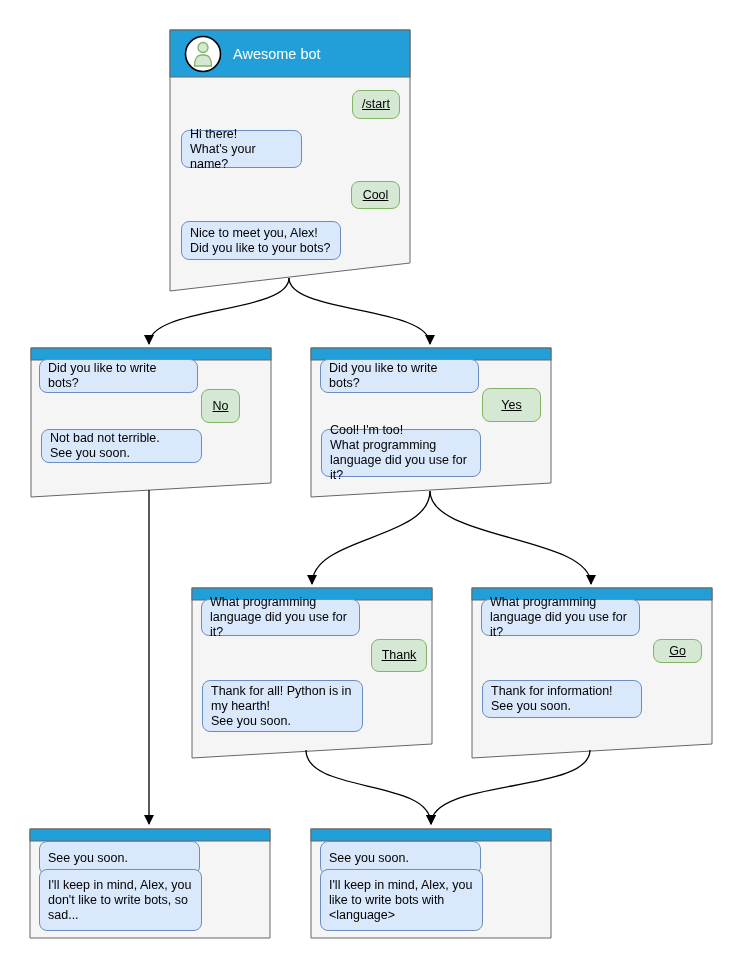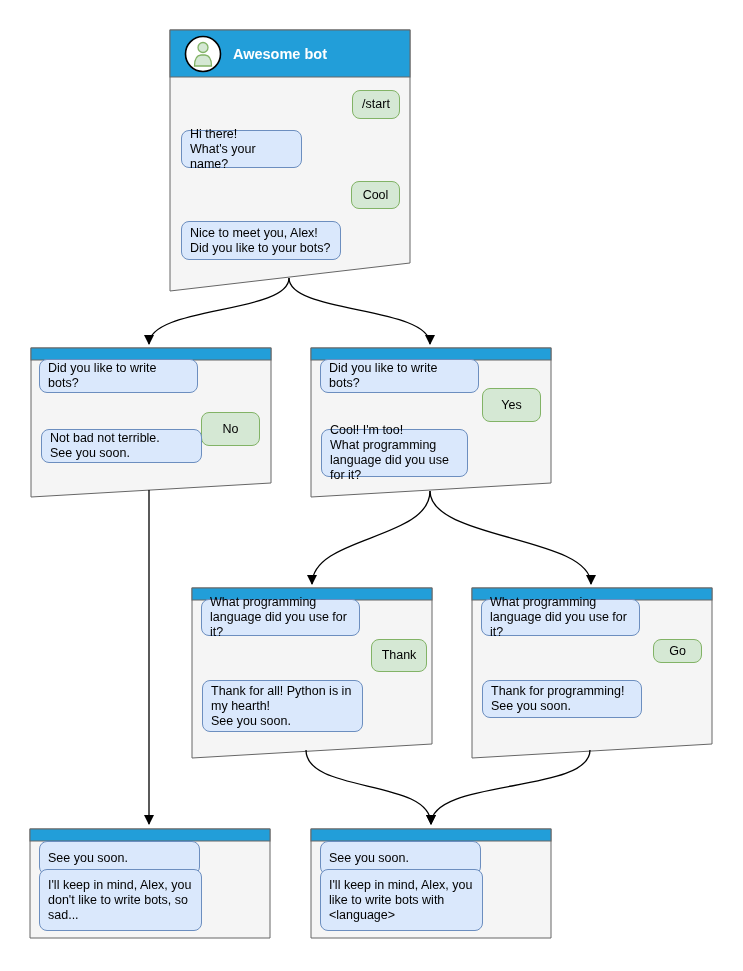--- a/index.html
+++ b/index.html
@@ -17,24 +17,24 @@
   .bubble{
     position:absolute;z-index:2;
     box-sizing:border-box;
     display:flex;align-items:center;
     padding:16px 8px;
     border-radius:8px;
     font-size:12.5px;line-height:15px;color:#000;
     white-space:pre-line;
   }
   .bubble.bot{background:var(--bot-bubble-bg);border:1px solid var(--bot-bubble-border);}
-  .bubble.user{background:var(--user-bubble-bg);border:1px solid var(--user-bubble-border);justify-content:center;padding:4px 6px;}
+  .bubble.user{background:var(--user-bubble-bg);border:1px solid var(--user-bubble-border);justify-content:center;padding:4px 6px;text-decoration:underline;}
   .win-title{
     position:absolute;z-index:2;
-    color:#ffffff;font-weight:bold;font-size:14.5px;
+    color:#ffffff;font-weight:normal;font-size:14.5px;
     display:flex;align-items:center;
   }
 </style>
 </head>
 <body>
 
 <div id="canvas">
 
   <svg id="diagram-svg" width="743" height="971" viewBox="0 0 743 971">
     <defs>
@@ -76,41 +76,41 @@
 
   <div class="win-title" style="left:233px;top:30px;height:47px">Awesome bot</div>
   <div class="bubble user" style="left:352px;top:90px;width:48px;height:29px">/start</div>
   <div class="bubble bot" style="left:181px;top:130px;width:121px;height:38px">Hi there!
 What's your name?</div>
   <div class="bubble user" style="left:351px;top:181px;width:49px;height:28px">Cool</div>
   <div class="bubble bot" style="left:181px;top:221px;width:160px;height:39px">Nice to meet you, Alex!
 Did you like to your bots?</div>
 
   <div class="bubble bot" style="left:39px;top:359px;width:159px;height:22px">Did you like to write bots?</div>
-  <div class="bubble user" style="left:201px;top:412px;width:59px;height:34px">No</div>
+  <div class="bubble user" style="left:201px;top:389px;width:39px;height:34px">No</div>
   <div class="bubble bot" style="left:41px;top:429px;width:161px;height:24px">Not bad not terrible.
 See you soon.</div>
 
   <div class="bubble bot" style="left:320px;top:359px;width:159px;height:22px">Did you like to write bots?</div>
   <div class="bubble user" style="left:482px;top:388px;width:59px;height:34px">Yes</div>
-  <div class="bubble bot" style="left:321px;top:429px;width:147px;height:48px">Cool! I'm too!
+  <div class="bubble bot" style="left:321px;top:429px;width:160px;height:48px">Cool! I'm too!
 What programming
 language did you use for it?</div>
 
   <div class="bubble bot" style="left:201px;top:599px;width:159px;height:37px">What programming
 language did you use for it?</div>
   <div class="bubble user" style="left:371px;top:639px;width:56px;height:33px">Thank</div>
   <div class="bubble bot" style="left:202px;top:680px;width:161px;height:52px">Thank for all! Python is in
 my hearth!
 See you soon.</div>
 
   <div class="bubble bot" style="left:481px;top:599px;width:159px;height:37px">What programming
 language did you use for it?</div>
   <div class="bubble user" style="left:653px;top:639px;width:49px;height:24px">Go</div>
-  <div class="bubble bot" style="left:482px;top:680px;width:160px;height:38px">Thank for programming!
+  <div class="bubble bot" style="left:482px;top:680px;width:160px;height:38px">Thank for information!
 See you soon.</div>
 
   <div class="bubble bot" style="left:39px;top:841px;width:161px;height:22px">See you soon.</div>
   <div class="bubble bot" style="left:39px;top:869px;width:163px;height:62px">I'll keep in mind, Alex, you
 don't like to write bots, so
 sad...</div>
 
   <div class="bubble bot" style="left:320px;top:841px;width:161px;height:22px">See you soon.</div>
   <div class="bubble bot" style="left:320px;top:869px;width:163px;height:62px">I'll keep in mind, Alex, you
 like to write bots with

